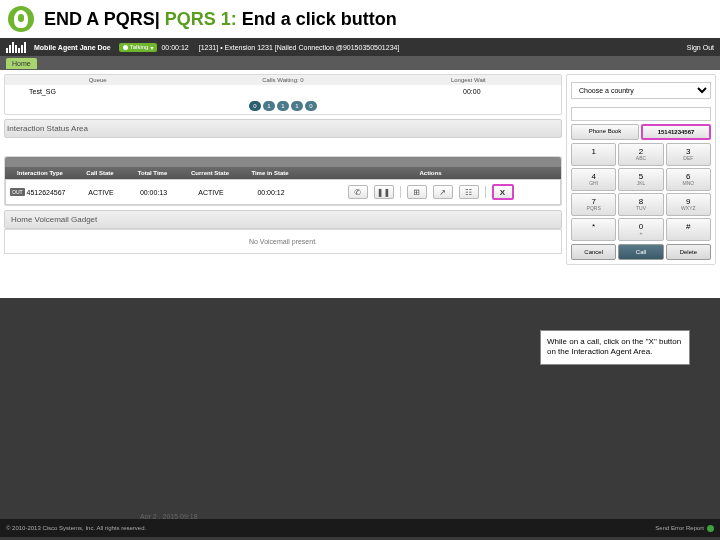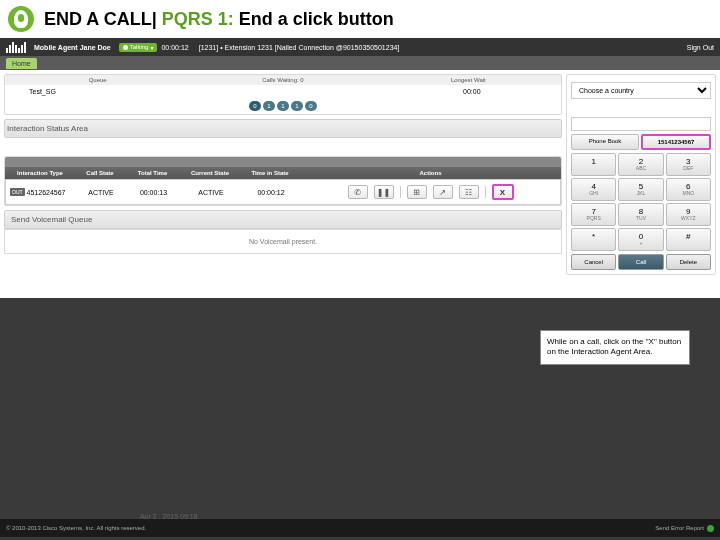--- a/index.html
+++ b/index.html
@@ -58,21 +58,21 @@
   .actions-cell { display: flex; gap: 6px; align-items: center; justify-content: center; }
   .act-btn { width: 20px; height: 14px; border: 1px solid #b8b8b8; border-radius: 2px; background: linear-gradient(#fff,#e8e8e8); display: flex; align-items: center; justify-content: center; font-size: 8px; color: #555; }
   .act-sep { width: 1px; height: 12px; background: #ccc; }
   .end-btn { width: 22px; height: 16px; border: 2px solid #d946c5; border-radius: 2px; background: linear-gradient(#fff,#e8e8e8); display: flex; align-items: center; justify-content: center; font-weight: bold; font-size: 8px; color: #333; }
   
   
   .vm-label { font-size: 8px; color: #555; padding: 4px 6px; background: linear-gradient(#f0f0f0,#e0e0e0); border: 1px solid #d0d0d0; border-radius: 2px; }
   .vm-body { background: #fff; border: 1px solid #d9d9d9; text-align: center; padding: 8px; font-size: 7px; color: #777; }
   
   
-  .country-sel { width: 100%; font-size: 7px; padding: 3px; border: 1px solid #ccc; margin-bottom: 18px; background: #fff; }
+  .country-sel { width: 100%; font-size: 7px; padding: 3px; border: 1px solid #ccc; margin-bottom: 8px; background: #fff; }
   .dial-display { width: 100%; height: 14px; border: 1px solid #ccc; margin-bottom: 3px; }
   .pb-row { display: flex; gap: 2px; margin-bottom: 3px; }
   .pb-btn { flex: 1; font-size: 6px; padding: 3px 0; background: linear-gradient(#fafafa,#e0e0e0); border: 1px solid #bbb; border-radius: 2px; text-align: center; }
   .pb-btn.hl { border: 2px solid #d946c5; font-weight: bold; }
   .keypad { display: grid; grid-template-columns: repeat(3,1fr); gap: 2px; }
   .key { background: linear-gradient(#fafafa,#e0e0e0); border: 1px solid #bbb; border-radius: 2px; text-align: center; padding: 4px 0; font-size: 8px; line-height: 1; }
   .key small { display: block; font-size: 5px; color: #777; }
   .dial-actions { display: flex; gap: 2px; margin-top: 3px; }
   .da-btn { flex: 1; font-size: 6px; padding: 4px 0; border-radius: 2px; text-align: center; border: 1px solid #999; }
   .da-cancel { background: linear-gradient(#f0f0f0,#d8d8d8); }
@@ -89,21 +89,21 @@
   .ghost-text { position: absolute; left: 140px; bottom: 20px; font-size: 7px; color: #666; }
 </style>
 </head>
 <body>
 
 <div class="slide-header">
   <div class="logo-circle">
       <div class="logo-inner"></div>
     </div>
   <div class="slide-title">
-    <span>END A CALL| </span><span class="step">PQRS 1: </span><span>End a click button</span>
+    <span>END A PQRS| </span><span class="step">PQRS 1: </span><span>End a click button</span>
   </div>
 </div>
 
 <div class="app-area">
 
   <div class="cisco-bar">
     <div class="cisco-logo">
         <span></span>
         <span></span>
         <span></span>
@@ -171,21 +171,21 @@
             <span class="act-sep"></span>
             <span class="act-btn">⊞</span>
             <span class="act-btn">↗</span>
             <span class="act-btn">☷</span>
             <span class="act-sep"></span>
             <span class="end-btn">X</span>
           </div>
         </div>
       </div>
 
-      <div class="vm-label">Send Voicemail Queue</div>
+      <div class="vm-label">Home Voicemail Gadget</div>
       <div class="vm-body">
         <span>No Voicemail present.</span>
       </div>
 
     </div>
 
     <div class="right-col">
       <div class="panel" style="padding:4px;">
         <select class="country-sel">
           <option>Choose a country</option>

